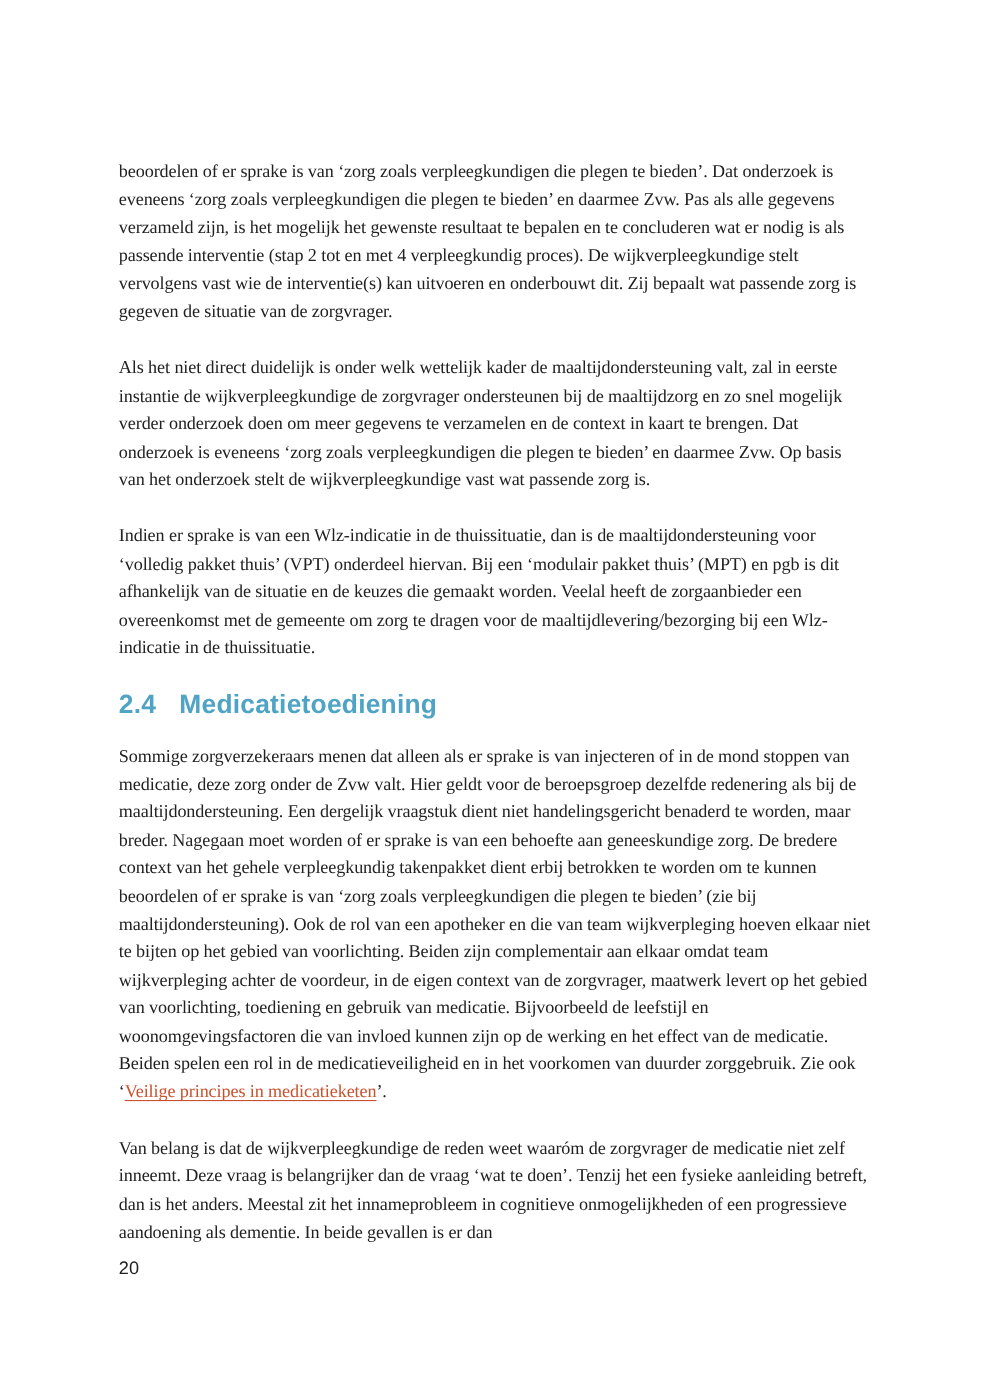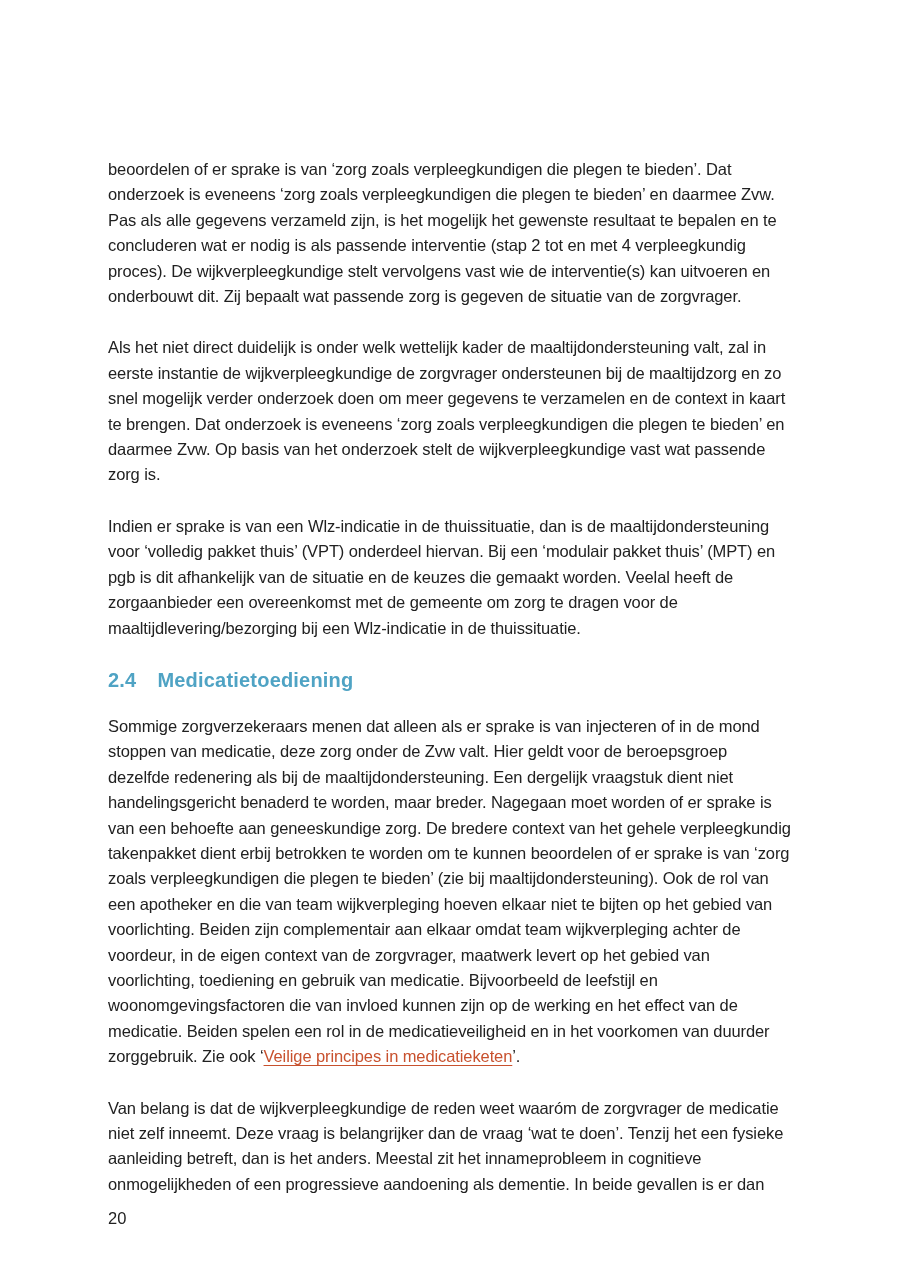--- a/index.html
+++ b/index.html
@@ -15,34 +15,35 @@
     position: relative;
     overflow: hidden;
   }
   .page {
     box-sizing: border-box;
     width: 900px;
     height: 1273px;
     padding: 143px 108px 0 108px;
   }
   .para {
-    margin: 14px 0 26px 0;
+    margin: 0 0 26px 0;
     font-size: 16.5px;
     line-height: 25.4px;
     letter-spacing: -0.1px;
     text-align: left;
     hyphens: auto;
+    font-family: Liberation Serif, serif;
     -webkit-hyphens: auto;
   }
   .para.last {
     margin-bottom: 0;
   }
   .heading {
     margin: 26px 0 21px 0;
-    font-size: 20px;
+    font-size: 24px;
     line-height: 26px;
     font-weight: bold;
     color: var(--heading-color, #4FA3C4);
     letter-spacing: 0.2px;
   }
   .heading .hnum {
     display: inline-block;
     margin-right: 21px;
   }
   .doc-link {

